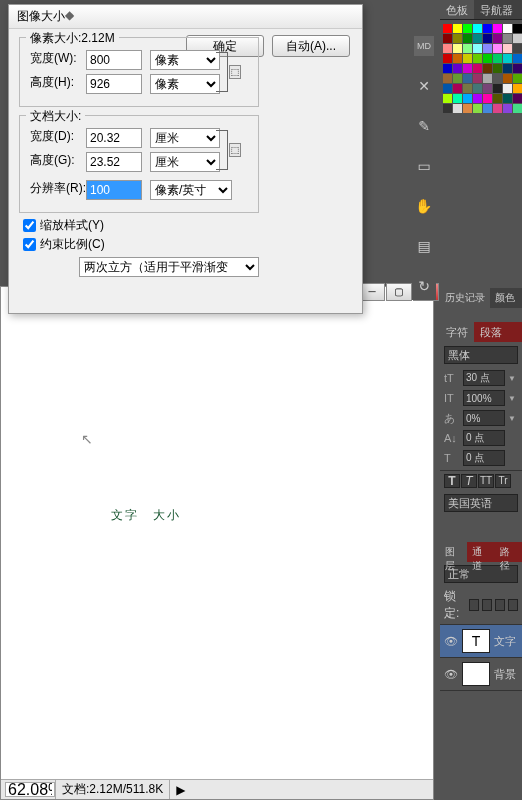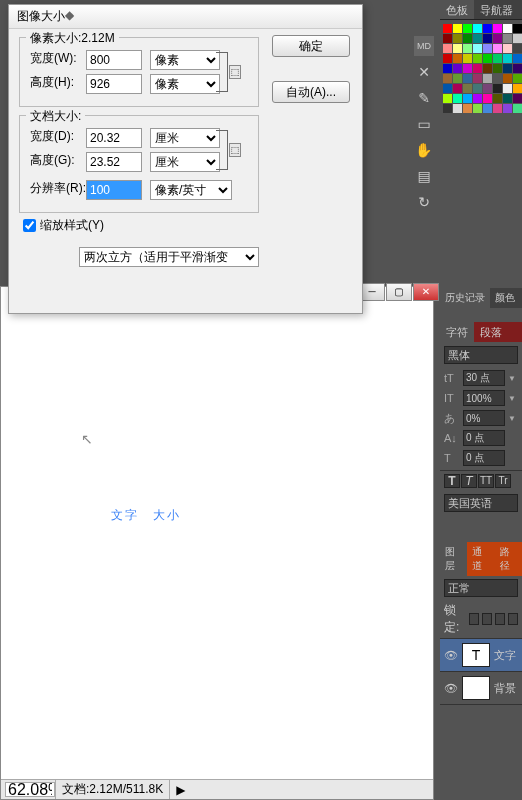--- a/index.html
+++ b/index.html
@@ -9,37 +9,37 @@
 .dlg-title .dot{color:#666}
 .fieldset{border:1px solid #bbb;margin:8px 10px 4px 10px;padding:8px 10px;position:relative}
 .fieldset .legend{position:absolute;top:-8px;left:6px;background:#f0f0f0;padding:0 4px;font-size:12px}
 .row{display:flex;margin:4px 0}
 .row label{width:56px;text-align:left}
 .row input{width:56px;height:20px;border:1px solid #999;padding:1px 3px;margin-right:8px}
 .row select{width:70px;height:20px;border:1px solid #999;background:#fff}
 .row select.wide{width:82px}
 .bracket{width:12px;height:40px;border-right:1px solid #666;border-top:1px solid #666;border-bottom:1px solid #666;margin-left:-4px;position:relative}
 .link-icn{position:absolute;right:-14px;top:50%;transform:translateY(-50%);width:12px;height:14px;border:1px solid #888;background:#e8e8e8;font-size:9px;text-align:center;line-height:12px}
-.btns{position:absolute;right:12px;top:30px;display:flex;flex-direction:column;gap:24px}
+.btns{position:absolute;right:12px;top:30px;display:flex;flex-direction:row;gap:8px}
 .btn{width:78px;height:22px;border:1px solid #888;background:linear-gradient(#fff,#e0e0e0);border-radius:3px;cursor:pointer}
 .chk-row{margin:2px 14px;display:flex;align-items:center;gap:4px}
 .chk-row input{width:13px;height:13px}
-.resample{margin:13px 14px;display:flex;align-items:center;gap:6px}
+.resample{margin:4px 14px;display:flex;align-items:center;gap:6px}
 .resample select{width:180px;height:20px;border:1px solid #999;background:#fff;margin-left:56px}
 .canvas-win{position:absolute;left:0;top:286px;width:434px;height:514px;background:#fff;border:1px solid #888}
 .win-chrome{position:absolute;right:-6px;top:-4px;display:flex;gap:1px}
 .win-btn{width:26px;height:18px;background:linear-gradient(#f8f8f8,#d8d8d8);border:1px solid #888;text-align:center;font-size:10px;line-height:16px}
 .win-btn.close{background:linear-gradient(#e88,#c33);color:#fff}
-.canvas-text{position:absolute;left:110px;top:214px;font-size:20px;color:#3b82f6;letter-spacing:2px}
+.canvas-text{position:absolute;left:110px;top:214px;font-size:20px;color:#14532d;letter-spacing:2px}
 .canvas-text .gap{display:inline-block;width:14px}
 .cursor{position:absolute;left:80px;top:144px;font-size:14px;color:#888}
 .statusbar{position:absolute;bottom:0;left:0;right:0;height:20px;background:#e8e8e8;border-top:1px solid #aaa;display:flex;align-items:center;padding:0 4px;font-size:11px}
 .statusbar input{width:50px;height:15px;border:1px solid #aaa;font-size:16px;padding:0 2px}
 .statusbar .seg{padding:0 6px;border-left:1px solid #aaa;height:100%;display:flex;align-items:center}
-.tools{position:absolute;left:412px;top:32px;width:24px;background:#535353;display:flex;flex-direction:column;gap:6px;padding:4px 2px}
+.tools{position:absolute;left:412px;top:32px;width:24px;background:#535353;display:flex;flex-direction:column;gap:20px;padding:4px 2px}
 .tool{width:20px;height:20px;color:#ccc;text-align:center;line-height:20px;font-size:14px}
 .swatch-panel{position:absolute;right:0;top:0;width:82px;height:260px;background:#535353}
 .swatch-tabs{display:flex;background:#404040;border-bottom:1px solid #222;height:20px}
 .swatch-tabs span{padding:3px 6px;font-size:11px;color:#ccc}
 .swatch-tabs span.active{background:#535353}
 .swatch-grid{display:grid;grid-template-columns:repeat(8,9px);gap:1px;padding:4px 3px}
 .sw{width:9px;height:9px}
 .hist-panel{position:absolute;right:0;top:288px;width:82px;height:28px;background:#535353}
 .hist-tabs{display:flex;background:#404040;height:20px}
 .hist-tabs span{padding:3px 5px;font-size:10px;color:#ccc}
@@ -50,21 +50,21 @@
 .char-tabs span.active{background:#535353}
 .font-sel{width:74px;height:18px;background:#3a3a3a;border:1px solid #222;margin:4px;padding:1px 3px;font-size:11px}
 .char-row{display:flex;align-items:center;padding:2px 4px;gap:3px}
 .char-row .icn{width:16px;font-size:11px;color:#aaa}
 .char-row input{width:42px;height:16px;background:#3a3a3a;border:1px solid #222;color:#ccc;font-size:10px;padding:0 2px}
 .char-row .dd{width:8px;color:#aaa;font-size:8px}
 .type-btns{display:flex;gap:1px;padding:3px 4px;border-top:1px solid #333;margin-top:2px}
 .type-btns span{width:16px;height:14px;background:#3a3a3a;border:1px solid #222;text-align:center;font-size:10px;line-height:12px}
 .lang-sel{width:74px;height:18px;background:#3a3a3a;border:1px solid #222;margin:3px 4px;padding:1px 3px;font-size:11px}
 .layer-panel{position:absolute;right:0;top:542px;width:82px;height:258px;background:#535353;color:#ccc}
-.layer-tabs{display:flex;background:#c2410c;height:34px}
+.layer-tabs{display:flex;background:#7f1d1d;height:20px}
 .layer-tabs span{padding:3px 5px;font-size:10px;color:#ccc}
 .layer-tabs span.active{background:#535353}
 .blend{width:74px;height:18px;background:#3a3a3a;border:1px solid #222;margin:3px 4px;padding:1px 3px;font-size:11px}
 .lock-row{display:flex;align-items:center;gap:3px;padding:2px 4px;border-bottom:1px solid #333;font-size:10px}
 .lock-row .li{width:12px;height:12px;background:#444;border:1px solid #222}
 .layer-item{display:flex;align-items:center;padding:4px;border-bottom:1px solid #333;gap:4px}
 .layer-item .eye{width:14px;height:12px;color:#ccc;font-size:11px}
 .layer-item .thumb{width:28px;height:24px;background:#fff;border:1px solid #222;display:flex;align-items:center;justify-content:center;font-size:14px;color:#000}
 .layer-item.sel{background:#4a6a9a}
 .layer-item .name{font-size:11px}
@@ -123,20 +123,24 @@
     </div>
     <div class="row">
       <label>分辨率(R):</label>
       <input class="sel-hl" value="100" style="">
       <select class="wide"><option>像素/英寸</option></select>
     </div>
   </div>
   <div class="chk-row">
       <input type="checkbox" checked="" style="">
       <span>缩放样式(Y)</span>
+    </div>
+  <div class="chk-row">
+      <input type="checkbox" checked="" style="">
+      <span>约束比例(C)</span>
     </div>
   <div class="resample">
       <select><option>两次立方（适用于平滑渐变</option></select>
     </div>
 </div>
 
 <div class="canvas-win">
   <div class="win-chrome">
     <div class="win-btn">─</div>
     <div class="win-btn">▢</div>

